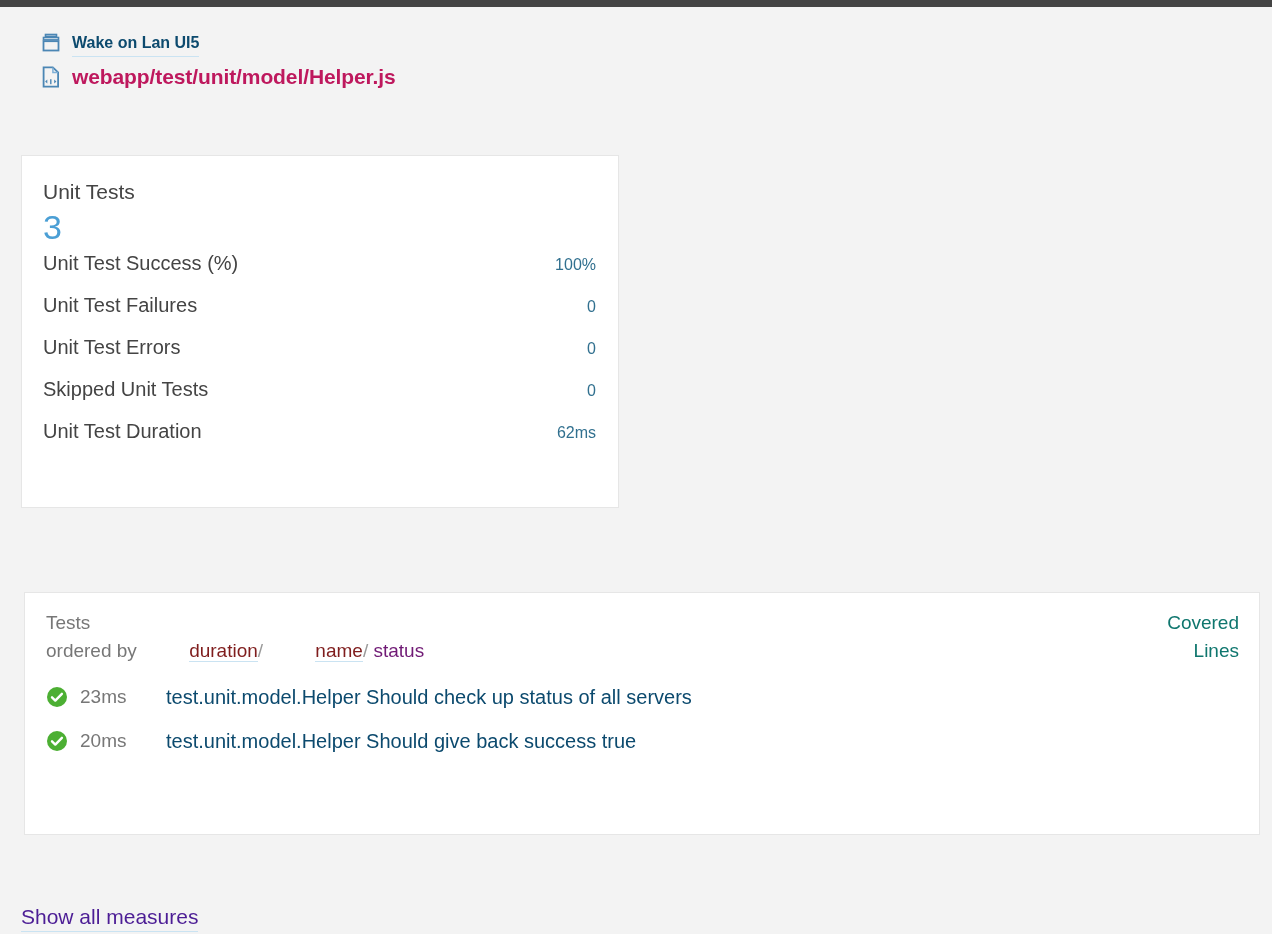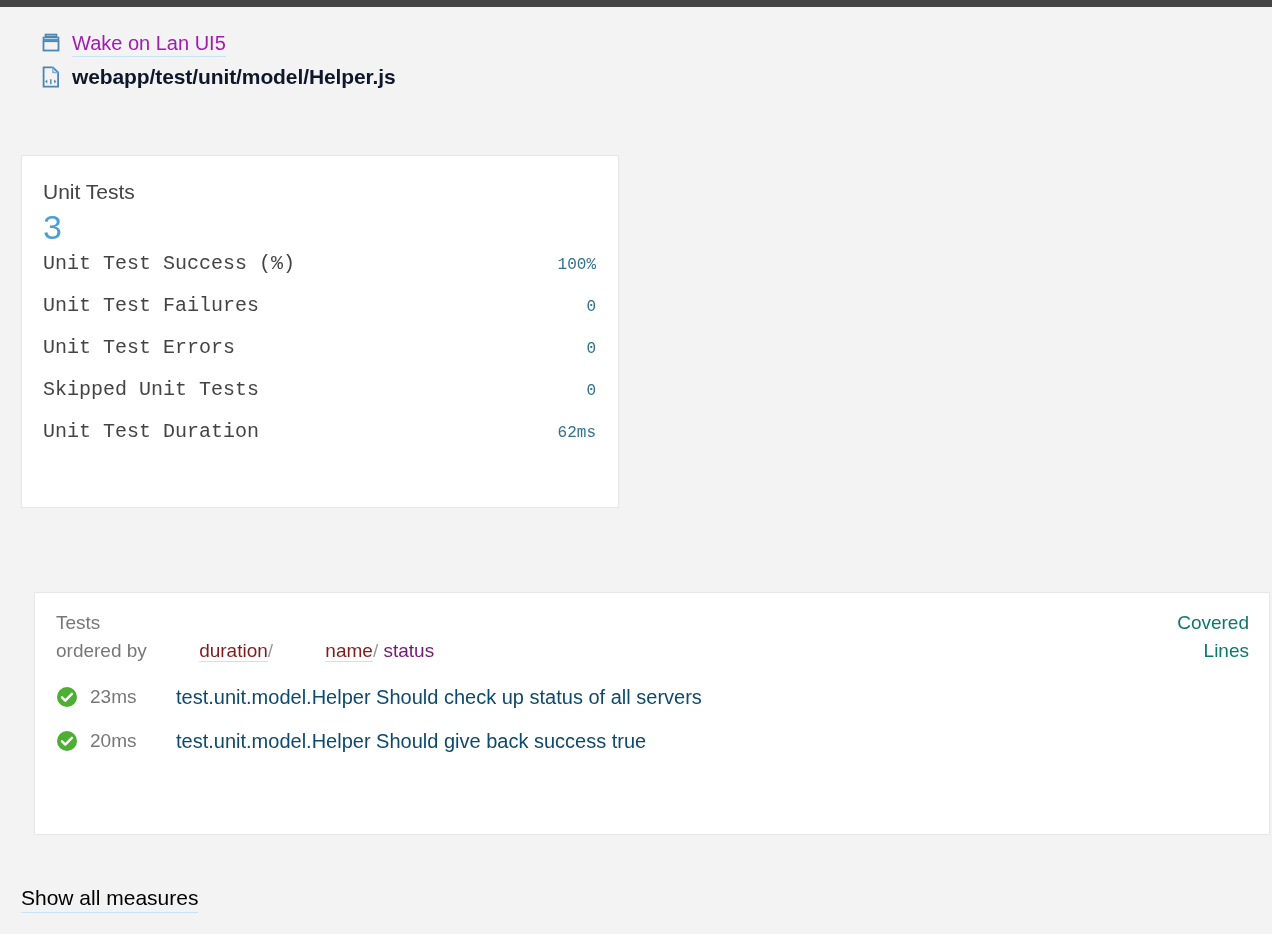--- a/index.html
+++ b/index.html
@@ -42,31 +42,32 @@
   .crumb-icon {
     width: 22px;
     height: 22px;
     flex: 0 0 22px;
     margin-right: 10px;
     display: flex;
     align-items: center;
     justify-content: center;
   }
   .crumb-link {
-    font-size: 20px;
-    color: #a21caf;
+    font-size: 16px;
+    color: #0c4a6e;
     text-decoration: none;
     border-bottom: 1px solid #cae3f2;
     line-height: 26px;
     cursor: pointer;
+    font-weight: bold;
   }
   .crumb-file {
     font-size: 21px;
     font-weight: bold;
-    color: #0f172a;
+    color: #be185d;
     line-height: 26px;
     letter-spacing: -0.1px;
   }
 
   
   .panel {
     position: absolute;
     background: #ffffff;
     border: 1px solid #e6e6e6;
     box-sizing: border-box;
@@ -90,21 +91,20 @@
     font-size: 34px;
     color: #4b9fd5;
     line-height: 42px;
     font-weight: 300;
     margin-bottom: 2px;
     cursor: pointer;
     display: inline-block;
   }
   .measure-list {
     margin-top: 2px;
-    font-family: Liberation Mono, monospace;
   }
   .measure-row {
     display: flex;
     align-items: baseline;
     justify-content: space-between;
     height: 42px;
   }
   .measure-name {
     font-size: 20px;
     color: #444;
@@ -112,21 +112,21 @@
   }
   .measure-value {
     font-size: 16px;
     color: #31708f;
     white-space: nowrap;
     cursor: pointer;
   }
 
   
   #tests-panel {
-    left: 34px;
+    left: 24px;
     top: 592px;
     width: 1236px;
     height: 243px;
     padding: 16px 20px 0 21px;
   }
   .tests-head {
     display: flex;
     justify-content: space-between;
     align-items: flex-start;
   }
@@ -184,23 +184,23 @@
     color: #0c4a6e;
     white-space: nowrap;
     overflow: hidden;
     text-overflow: ellipsis;
   }
 
   
   .footer-link {
     position: absolute;
     left: 21px;
-    top: 884px;
+    top: 903px;
     font-size: 21px;
-    color: #000000;
+    color: #4c1d95;
     text-decoration: none;
     border-bottom: 1px solid #cae3f2;
     line-height: 28px;
     cursor: pointer;
   }
 </style>
 </head>
 <body>
 
 <div class="top-strip"></div>

